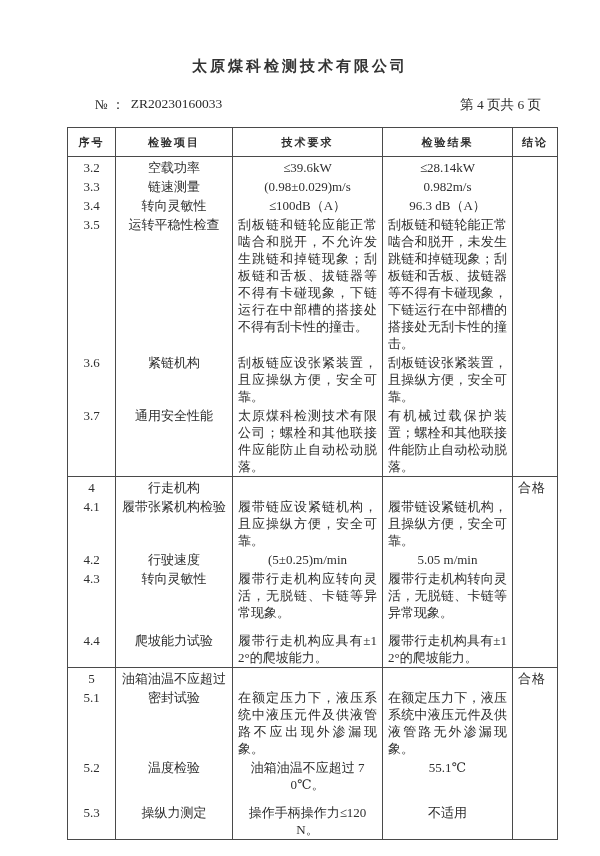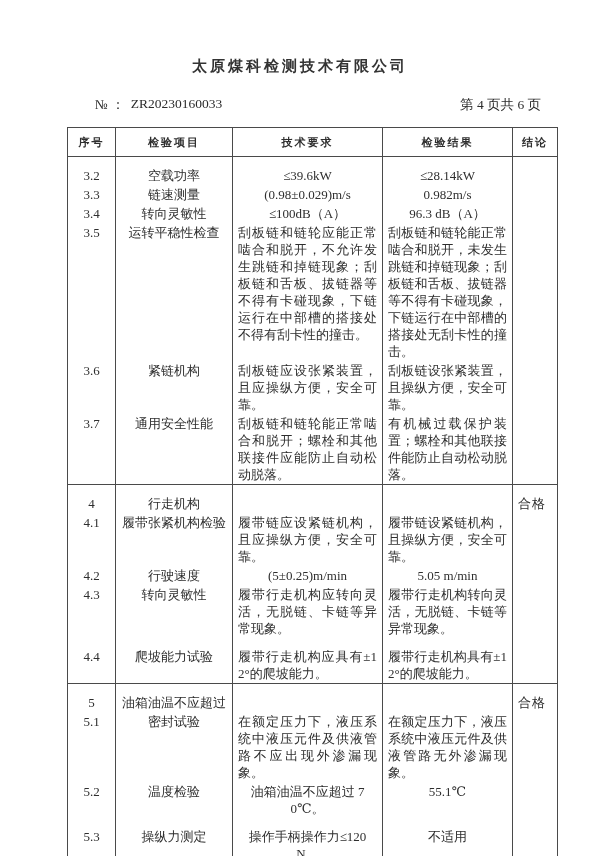--- a/index.html
+++ b/index.html
@@ -36,21 +36,21 @@
     border-left:1px solid #4a4a4a;border-right:1px solid #4a4a4a;
     font-size:13px;line-height:17px;padding:1px 5px;
     vertical-align:top;word-break:break-all;color:#2e2e2e;
   }
   .report thead th{
     border-bottom:1px solid #4a4a4a;font-weight:bold;
     height:26px;vertical-align:middle;text-align:center;font-size:11px;
     letter-spacing:2px;
   }
   .report tbody{border-top:1px solid #4a4a4a;}
-  .report tbody tr:first-child>td{padding-top:10px;}
+  .report tbody tr:first-child>td{padding-top:2px;}
   td.c{text-align:center;}
   td.j{text-align:justify;}
   td.l{text-align:center;}
   td.concl{text-align:left;vertical-align:top;padding-top:4px;letter-spacing:1px;}
   tr.gap>td{padding-top:10px;}
 </style>
 </head>
 <body>
 
 <div class="page">
@@ -111,21 +111,21 @@
       </tr>
       <tr>
         <td class="c">3.6</td>
         <td class="c">紧链机构</td>
         <td class="j">刮板链应设张紧装置，且应操纵方便，安全可靠。</td>
         <td class="j">刮板链设张紧装置，且操纵方便，安全可靠。</td>
       </tr>
       <tr>
         <td class="c">3.7</td>
         <td class="c">通用安全性能</td>
-        <td class="j">刮板链和链轮能正常啮合和脱开；螺栓和其他联接件应能防止自动松动脱落。</td>
+        <td class="j">太原煤科检测技术有限公司；螺栓和其他联接件应能防止自动松动脱落。</td>
         <td class="j">有机械过载保护装置；螺栓和其他联接件能防止自动松动脱落。</td>
       </tr>
     </tbody>
 
     <tbody>
       <tr>
         <td class="c">4</td>
         <td class="c">行走机构</td>
         <td class="j"></td>
         <td class="j"></td>

